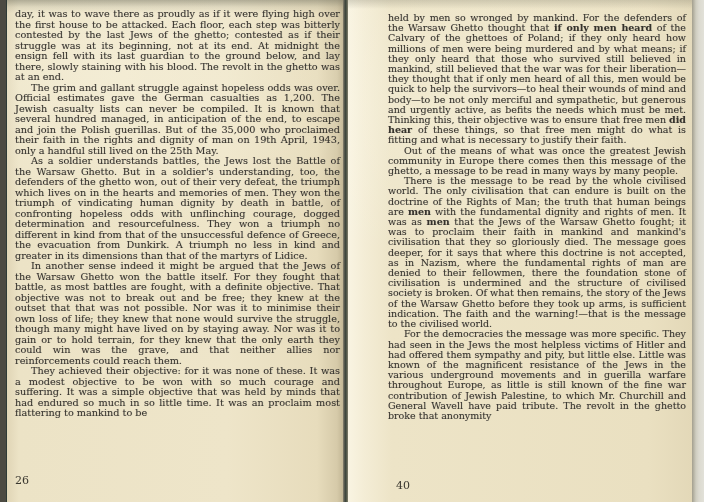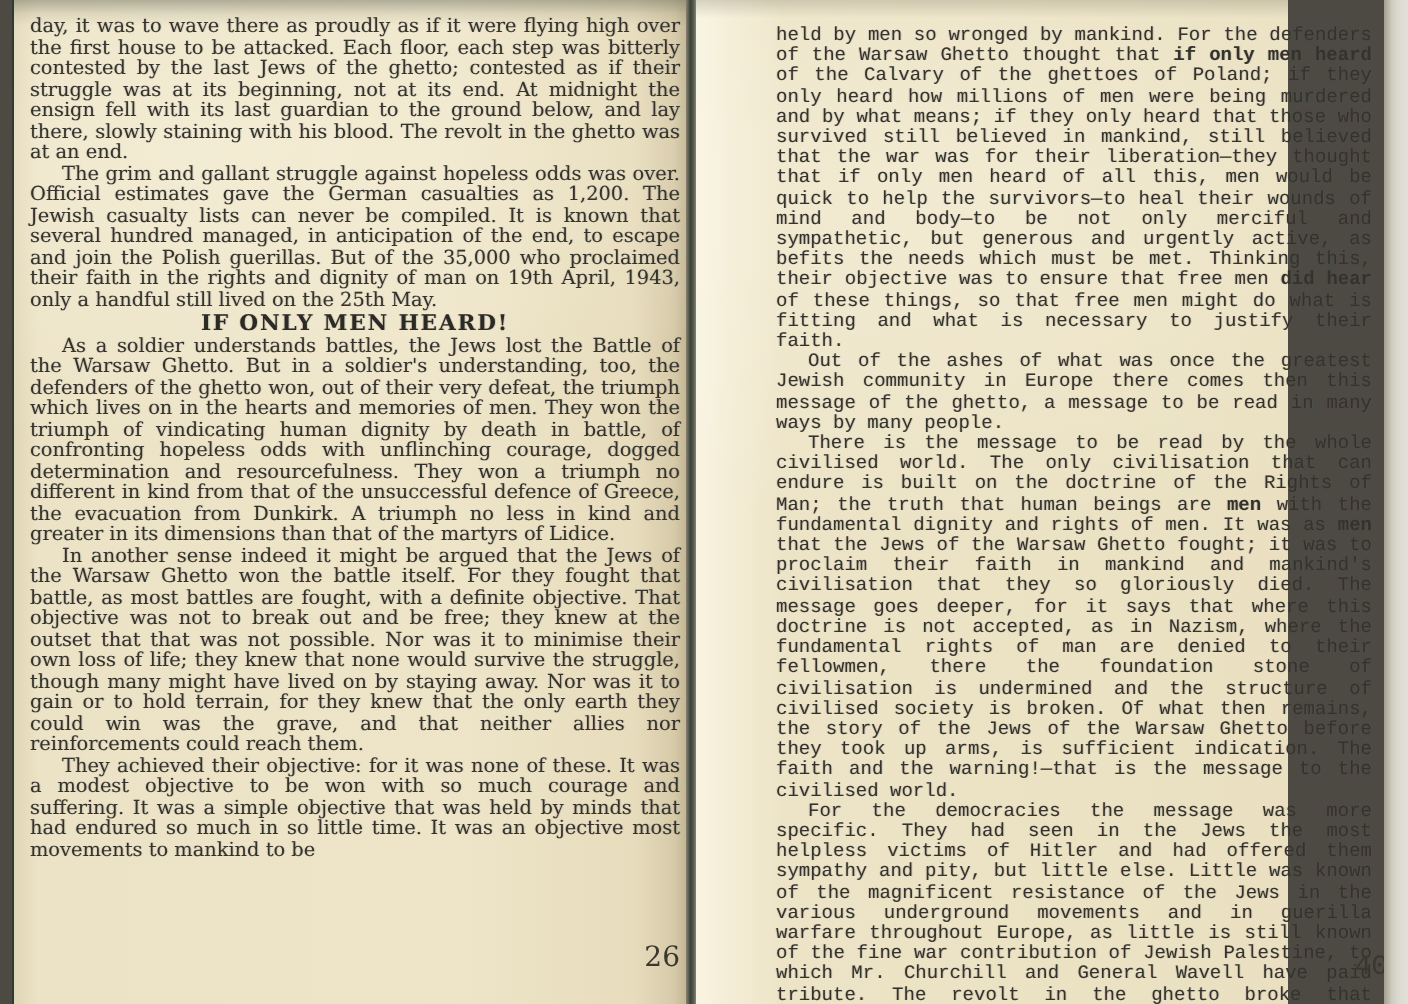--- a/index.html
+++ b/index.html
@@ -35,25 +35,24 @@
   .spine {
     position: absolute;
     left: 343px;
     top: 0;
     width: 5px;
     height: 502px;
     background: linear-gradient(to right, #8a8270, #39423a 45%, #5d6050 80%, #8a8774);
   }
   .page-right {
     left: 348px;
-    width: 296px;
+    width: 344px;
     background:
       radial-gradient(ellipse 420px 240px at 45% 20%, rgba(255,253,240,0.30), rgba(255,253,240,0) 70%),
       linear-gradient(to right, #f9f4e2 0px, #f4edd6 16px, #ede4c7 44px, #eae0c1 300px, #e3d8b8 344px);
-    font-family: Liberation Mono, monospace;
   }
   .page-right::before {
     content: "";
     position: absolute;
     left: 0; top: 0; right: 0;
     height: 9px;
     background: linear-gradient(to bottom, rgba(110,108,92,0.25), rgba(110,108,92,0));
     pointer-events: none;
   }
   .fore-edge {
@@ -91,50 +90,49 @@
     font-size: 10.8px;
     font-weight: bold;
     text-align: center;
     letter-spacing: 0.9px;
     text-indent: 0;
     color: #2c2a24;
   }
   .bold { font-weight: bold; }
   .page-number {
     position: absolute;
-    font-size: 14px;
+    font-size: 11px;
     color: #3a372f;
-    text-align: right;
+    text-align: left;
   }
   .page-left .page-number { left: 8px; width: 325px; bottom: 15px; }
   .page-right .page-number { left: 48px; width: 298px; bottom: 10px; }
 </style>
 </head>
 <body>
 
 <div class="scan">
 
   <div class="page page-left">
     <div class="text-block">
         <p class="paragraph"><span>day, it was to wave there as proudly as if it were flying high over the first house to be attacked.  Each floor, each step was bitterly contested by the last Jews of the ghetto; contested as if their struggle was at its beginning, not at its end.  At midnight the ensign fell with its last guardian to the ground below, and lay there, slowly staining with his blood.  The revolt in the ghetto was at an end.</span></p>
         <p class="paragraph indent"><span>The grim and gallant struggle against hopeless odds was over.  Official estimates gave the German casualties as 1,200.  The Jewish casualty lists can never be compiled.  It is known that several hundred managed, in anticipation of the end, to escape and join the Polish guerillas.  But of the 35,000 who proclaimed their faith in the rights and dignity of man on 19th April, 1943, only a handful still lived on the 25th May.</span></p>
-        <h2 class="heading"><span>IF ONLY MEN HEARD!</span></h2>
         <p class="paragraph indent"><span>As a soldier understands battles, the Jews lost the Battle of the Warsaw Ghetto.  But in a soldier's understanding, too, the defenders of the ghetto won, out of their very defeat, the triumph which lives on in the hearts and memories of men.  They won the triumph of vindicating human dignity by death in battle, of confronting hopeless odds with unflinching courage, dogged determination and resourcefulness.  They won a triumph no different in kind from that of the unsuccessful defence of Greece, the evacuation from Dunkirk.  A triumph no less in kind and greater in its dimensions than that of the martyrs of Lidice.</span></p>
         <p class="paragraph indent"><span>In another sense indeed it might be argued that the Jews of the Warsaw Ghetto won the battle itself.  For they fought that battle, as most battles are fought, with a definite objective.  That objective was not to break out and be free; they knew at the outset that that was not possible.  Nor was it to minimise their own loss of life; they knew that none would survive the struggle, though many might have lived on by staying away.  Nor was it to gain or to hold terrain, for they knew that the only earth they could win was the grave, and that neither allies nor reinforcements could reach them.</span></p>
-        <p class="paragraph indent"><span>They achieved their objective: for it was none of these.  It was a modest objective to be won with so much courage and suffering.  It was a simple objective that was held by minds that had endured so much in so little time.  It was an objective most movements to mankind to be</span></p>
+        <p class="paragraph indent"><span>They achieved their objective: for it was none of these.  It was a modest objective to be won with so much courage and suffering.  It was a simple objective that was held by minds that had endured so much in so little time.  It was an proclaim most flattering to mankind to be</span></p>
       </div>
     <div class="page-number">26</div>
   </div>
 
   <div class="spine"></div>
 
   <div class="page page-right">
     <div class="text-block">
         <p class="paragraph"><span>held by men so wronged by mankind.  For the defenders of the Warsaw Ghetto thought that </span><span class="bold">if only men heard</span><span> of the Calvary of the ghettoes of Poland; if they only heard how millions of men were being murdered and by what means; if they only heard that those who survived still believed in mankind, still believed that the war was for their liberation—they thought that if only men heard of all this, men would be quick to help the survivors—to heal their wounds of mind and body—to be not only merciful and sympathetic, but generous and urgently active, as befits the needs which must be met.  Thinking this, their objective was to ensure that free men </span><span class="bold">did hear</span><span> of these things, so that free men might do what is fitting and what is necessary to justify their faith.</span></p>
-        <p class="paragraph indent"><span>Out of the ashes of what was once the greatest Jewish community in Europe there comes then this message of the ghetto, a message to be read in many ways by many people.</span></p>
+        <p class="paragraph indent"><span>Out of the means of what was once the greatest Jewish community in Europe there comes then this message of the ghetto, a message to be read in many ways by many people.</span></p>
         <p class="paragraph indent"><span>There is the message to be read by the whole civilised world.  The only civilisation that can endure is built on the doctrine of the Rights of Man; the truth that human beings are </span><span class="bold">men</span><span> with the fundamental dignity and rights of men.  It was as </span><span class="bold">men</span><span> that the Jews of the Warsaw Ghetto fought; it was to proclaim their faith in mankind and mankind's civilisation that they so gloriously died.  The message goes deeper, for it says that where this doctrine is not accepted, as in Nazism, where the fundamental rights of man are denied to their fellowmen, there the foundation stone of civilisation is undermined and the structure of civilised society is broken.  Of what then remains, the story of the Jews of the Warsaw Ghetto before they took up arms, is sufficient indication.  The faith and the warning!—that is the message to the civilised world.</span></p>
         <p class="paragraph indent"><span>For the democracies the message was more specific. They had seen in the Jews the most helpless victims of Hitler and had offered them sympathy and pity, but little else.  Little was known of the magnificent resistance of the Jews in the various underground movements and in guerilla warfare throughout Europe, as little is still known of the fine war contribution of Jewish Palestine, to which Mr. Churchill and General Wavell have paid tribute.  The revolt in the ghetto broke that anonymity</span></p>
       </div>
     <div class="page-number">40</div>
   </div>
 
   <div class="fore-edge"></div>
 
 </div>
 

